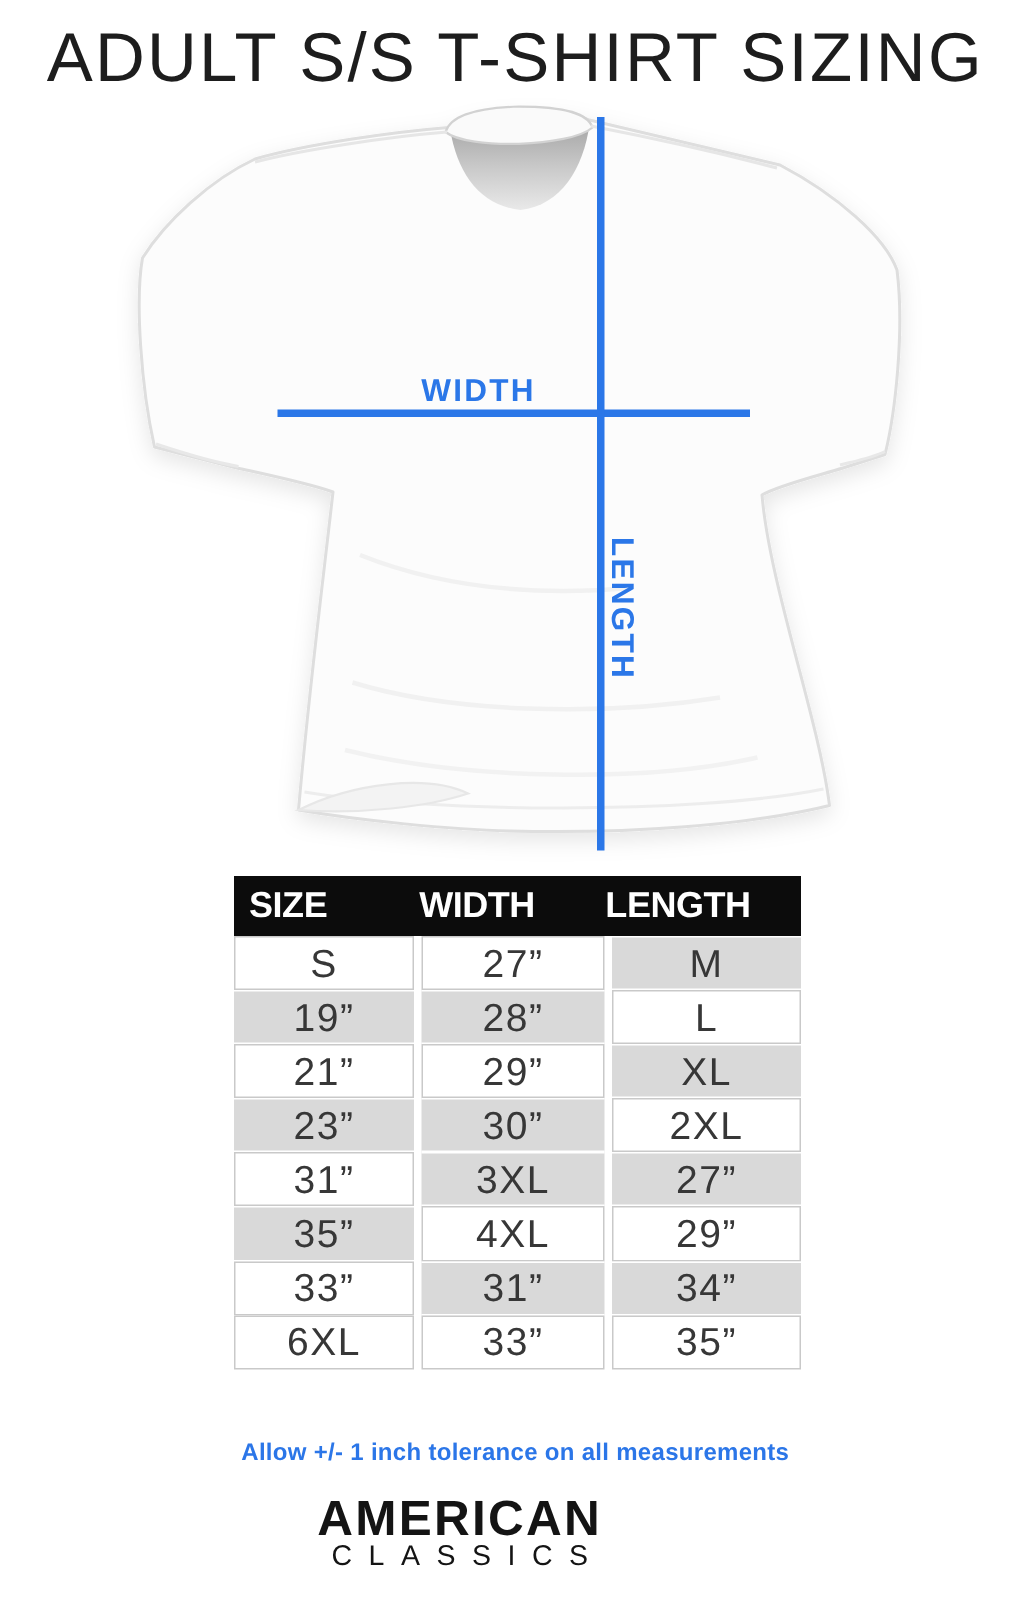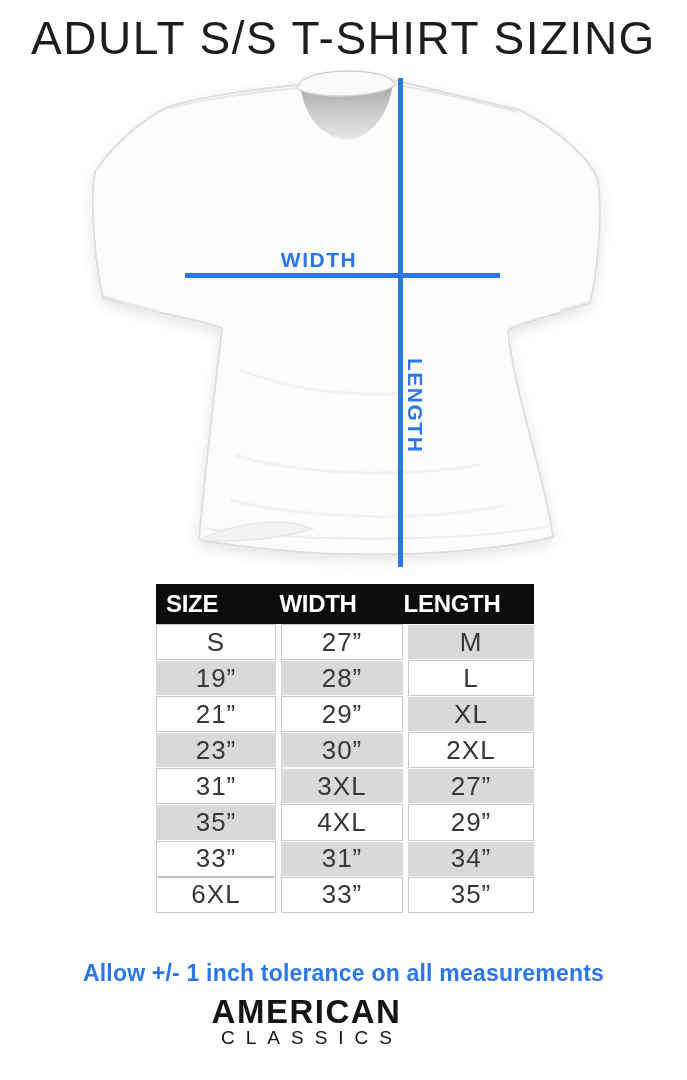--- a/index.html
+++ b/index.html
@@ -20,21 +20,21 @@
   .th-width{left:162px;transform:translateX(-50%);}
   .th-length{left:296px;transform:translateX(-50%);}
   .tbody{display:grid;grid-template-columns:120px 122px 126px;column-gap:5px;
          grid-auto-rows:36.1px;background:#ffffff;}
   .cell{display:flex;align-items:center;justify-content:center;box-sizing:border-box;
         font-size:26px;font-weight:400;letter-spacing:1px;color:#373737;}
   .cell.white{background:#ffffff;border:1px solid #c9c9c9;}
   .cell.gray{background:#d9d9d9;border-top:1px solid #ffffff;border-bottom:1px solid #ffffff;}
 
   .note{position:absolute;top:960px;left:0;width:687px;text-align:center;
-        font-size:23px;font-weight:bold;color:#2b76e8;letter-spacing:0.2px;}
+        font-size:16px;font-weight:bold;color:#2b76e8;letter-spacing:0.2px;}
 
   .brand{position:absolute;top:995px;left:0;width:613px;text-align:center;color:#141414;}
   .brand-top{font-size:33px;font-weight:800;letter-spacing:1.5px;line-height:1;}
   .brand-bottom{font-size:19px;font-weight:500;letter-spacing:11px;padding-left:11px;
                 line-height:1;margin-top:0;}
 
   svg text.meas{font-family:"Liberation Sans",sans-serif;font-weight:bold;
                 font-size:21px;letter-spacing:1.5px;fill:#2b77e8;}
 </style>
 </head>

